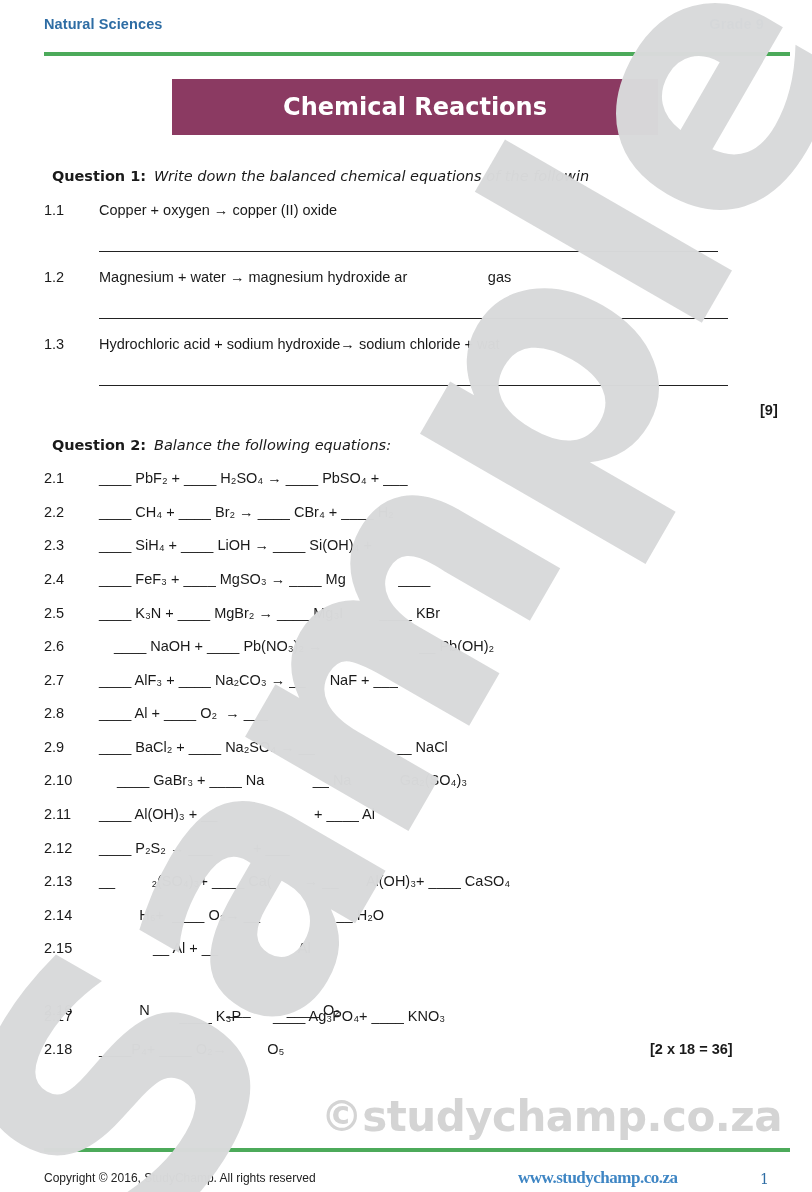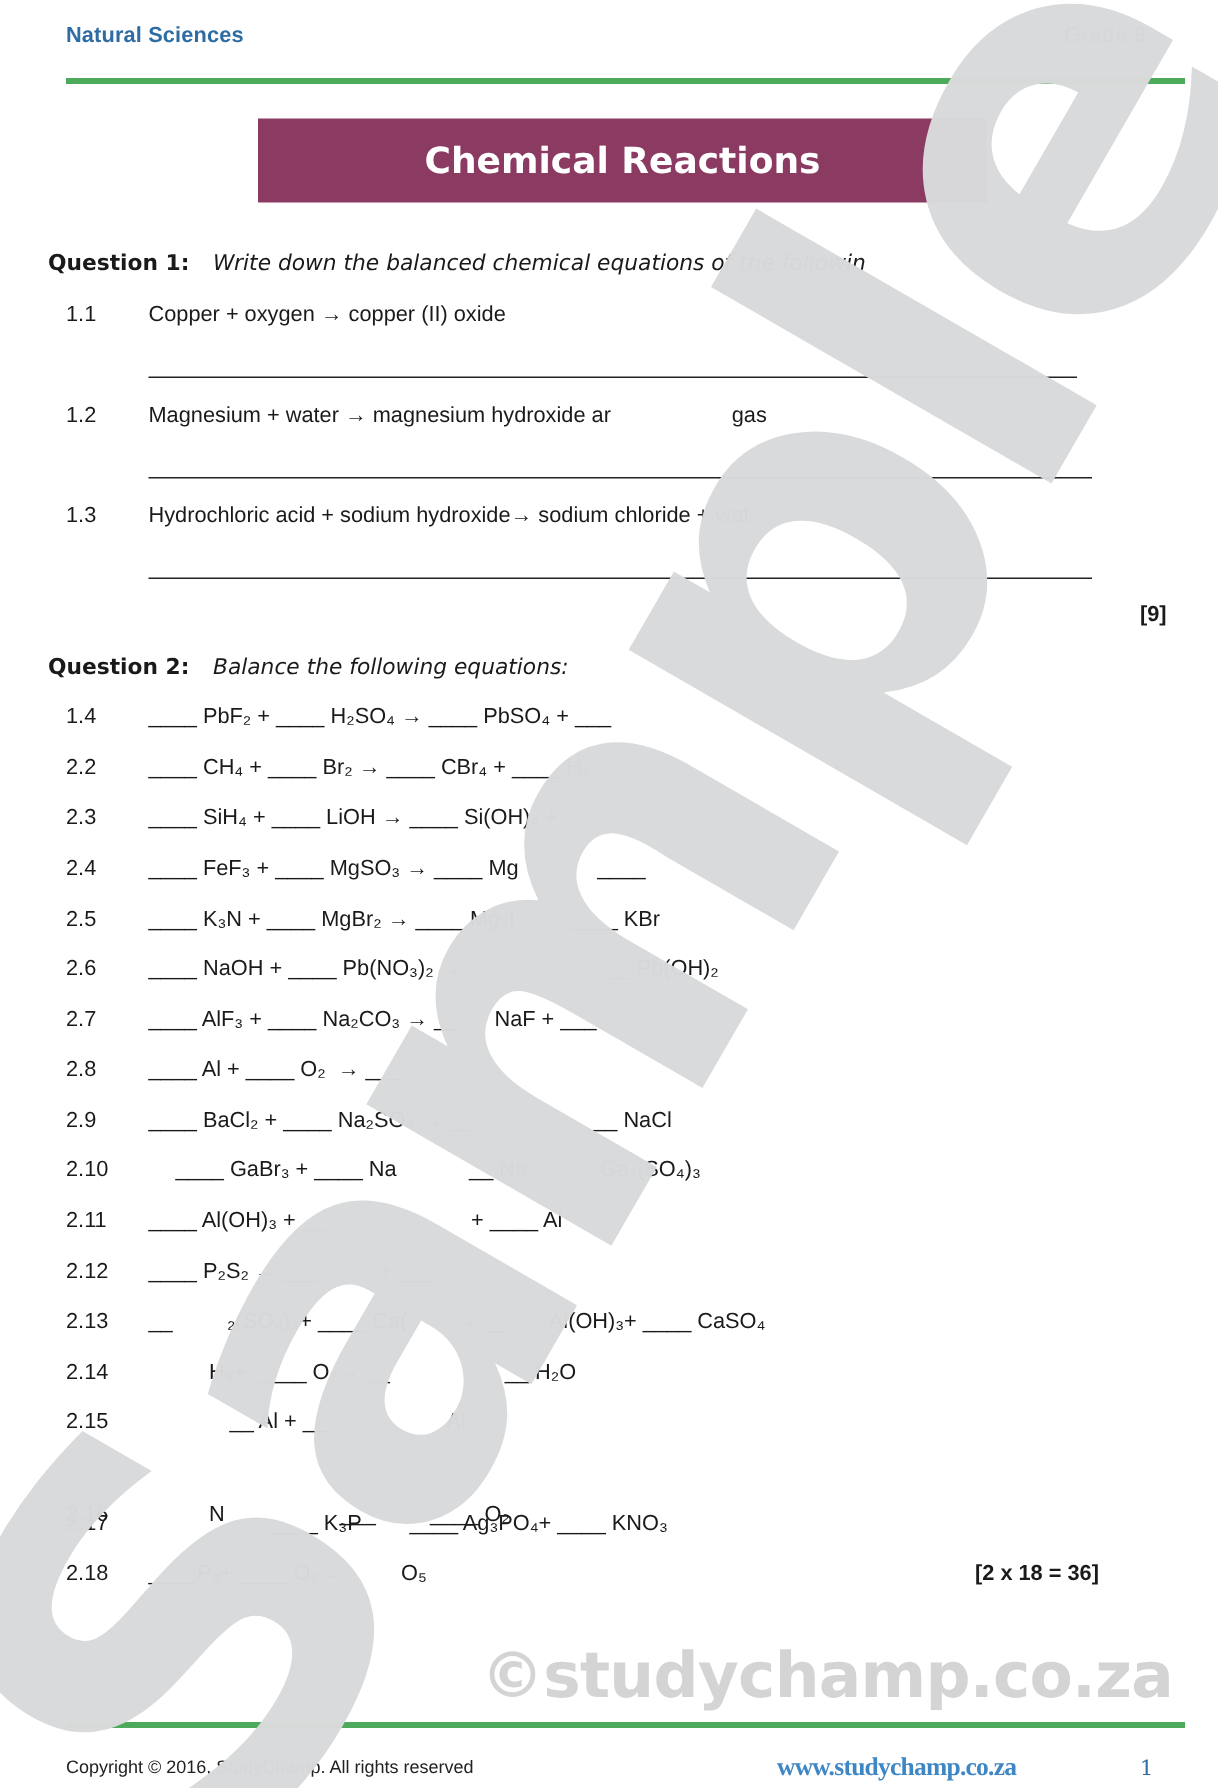--- a/index.html
+++ b/index.html
@@ -17,21 +17,21 @@
     .hdr-right { right: 48px; }
     .rule {
       position: absolute; left: 44px; width: 746px; height: 4px; background: #4caa5a;
     }
     .title-box {
       position: absolute; left: 172px; top: 79px; width: 486px; height: 56px;
       background: #8b3a62; color: #ffffff; display: flex; align-items: center; justify-content: center;
       font-size: 24px; font-weight: bold; font-family: "DejaVu Sans", sans-serif;
     }
     .qhead {
-      position: absolute; left: 32px; font-size: 14.5px; display: flex;
+      position: absolute; left: 44px; font-size: 14.5px; display: flex; text-align: center;
     }
     .qhead .qlabel { font-weight: bold; width: 110px; }
     .qhead .qtext { font-style: italic; }
     .row {
       position: absolute; left: 44px; font-size: 14.5px; display: flex; white-space: nowrap;
       font-family: "Liberation Sans", sans-serif;
     }
     .row .num { width: 55px; }
     .ansline {
       position: absolute; left: 99px; height: 1px; background: #222;
@@ -102,40 +102,40 @@
   <div class="ansline" style="top:385px; width:629px;"></div>
 
   <div class="marks" style="top:402px; left:760px;">[9]</div>
 
   <div class="qhead" style="top:437px;">
     <span class="qlabel">Question 2:</span>
     <span class="qtext">Balance the following equations:</span>
   </div>
 
   <div class="row" style="top:470px;">
-    <span class="num">1.4</span>
+    <span class="num">2.1</span>
     <span class="eq" style="white-space:pre;">____ PbF₂ + ____ H₂SO₄ → ____ PbSO₄ + ___</span>
   </div>
   <div class="row" style="top:504px;">
     <span class="num">2.2</span>
     <span class="eq" style="white-space:pre;">____ CH₄ + ____ Br₂ → ____ CBr₄ + ____ H₂</span>
   </div>
   <div class="row" style="top:537px;">
     <span class="num">2.3</span>
     <span class="eq" style="white-space:pre;">____ SiH₄ + ____ LiOH → ____ Si(OH)₄ +</span>
   </div>
   <div class="row" style="top:571px;">
     <span class="num">2.4</span>
     <span class="eq" style="white-space:pre;">____ FeF₃ + ____ MgSO₃ → ____ Mg             ____</span>
   </div>
   <div class="row" style="top:605px;">
     <span class="num">2.5</span>
     <span class="eq" style="white-space:pre;">____ K₃N + ____ MgBr₂ → ____ Mg₃I         ____ KBr</span>
   </div>
-  <div class="row" style="top:638px;">
+  <div class="row" style="top:638px;gap:15px;">
     <span class="num">2.6</span>
     <span class="eq" style="white-space:pre;">____ NaOH + ____ Pb(NO₃)₂ →                        __ Pb(OH)₂</span>
   </div>
   <div class="row" style="top:672px;">
     <span class="num">2.7</span>
     <span class="eq" style="white-space:pre;">____ AlF₃ + ____ Na₂CO₃ → __      NaF + ___</span>
   </div>
   <div class="row" style="top:705px;">
     <span class="num">2.8</span>
     <span class="eq" style="white-space:pre;">____ Al + ____ O₂  → ___</span>

